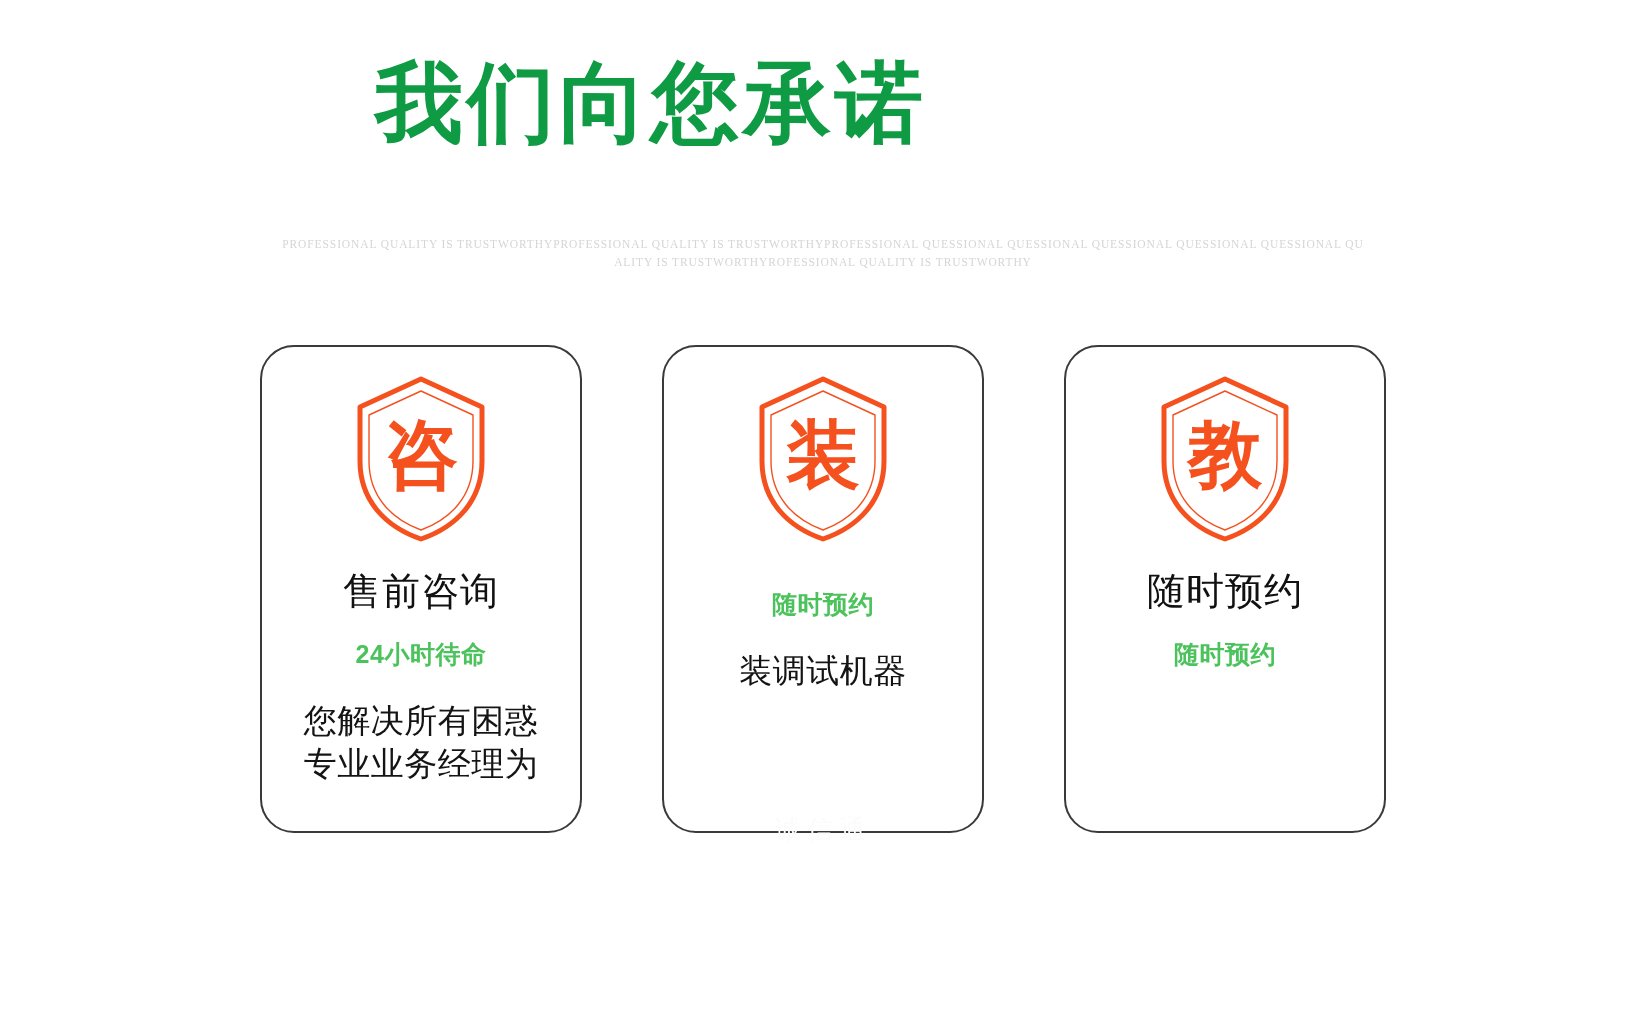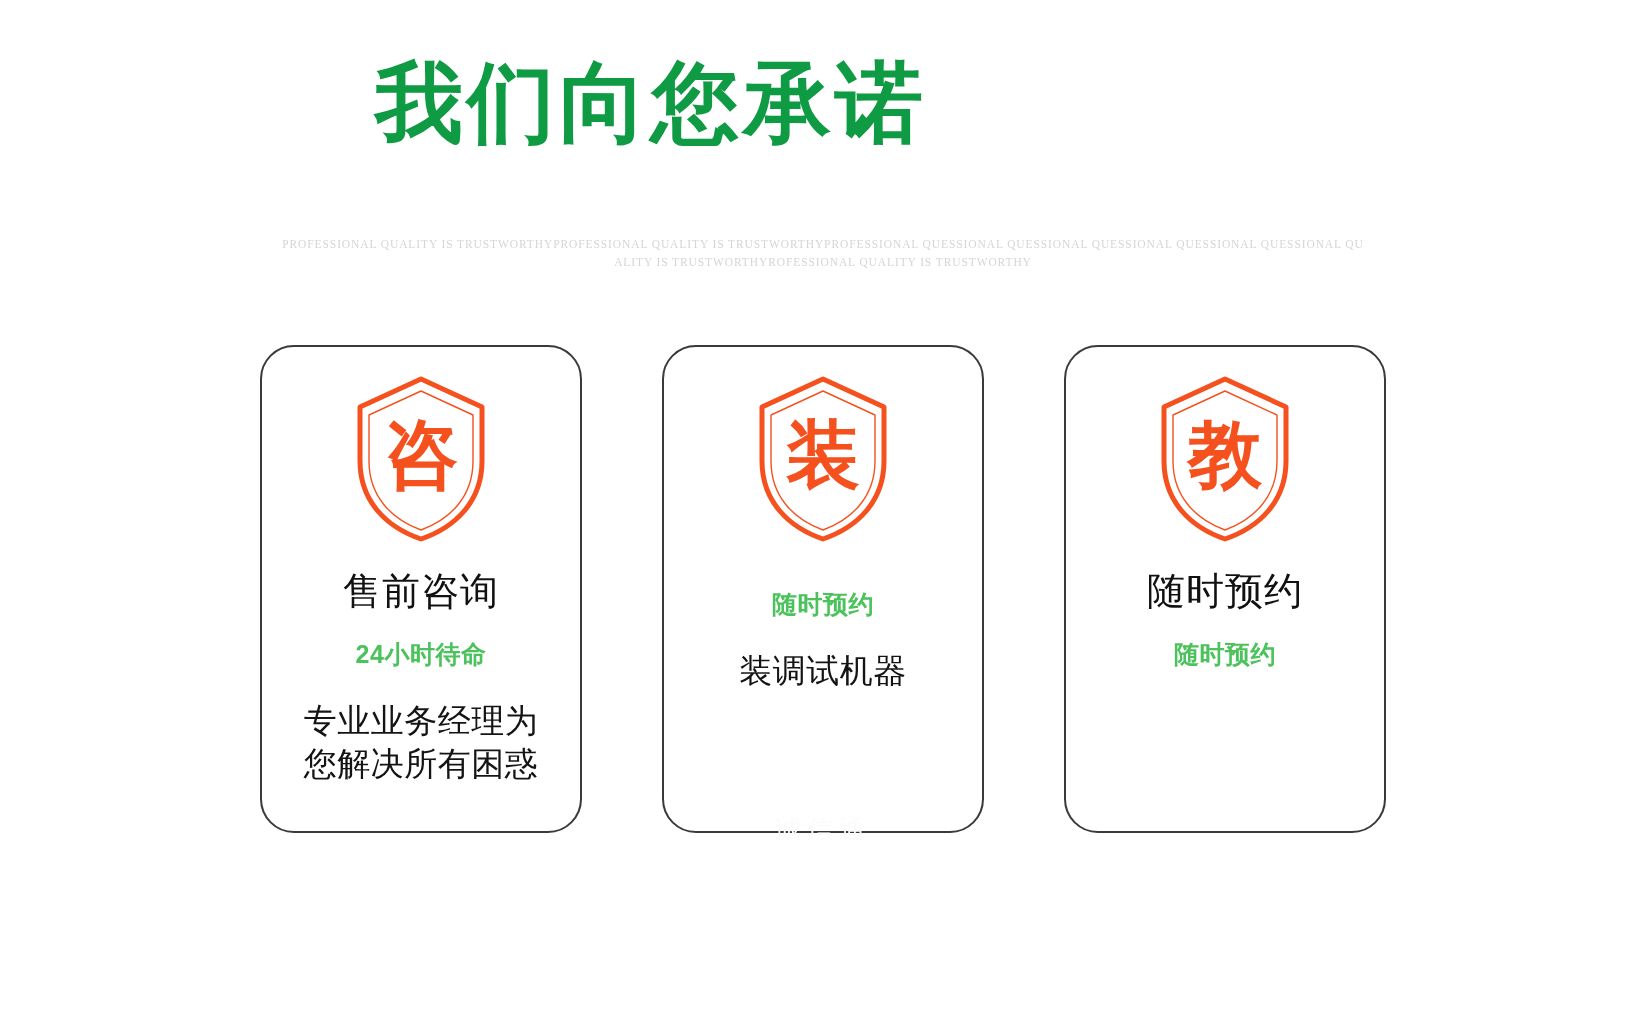--- a/index.html
+++ b/index.html
@@ -176,22 +176,22 @@
       <div class="badge">
         <svg viewBox="0 0 134 168" xmlns="http://www.w3.org/2000/svg">
           <path d="M67 4 L128 32 L128 86 C128 126 102 152 67 164 C32 152 6 126 6 86 L6 32 Z" fill="none" stroke="#f4511e" stroke-width="5" stroke-linejoin="round"></path>
           <path d="M67 16 L119 40 L119 86 C119 121 97 144 67 155 C37 144 15 121 15 86 L15 40 Z" fill="none" stroke="#f4511e" stroke-width="1.4" stroke-linejoin="round"></path>
         </svg>
         <span class="badge-char">咨</span>
       </div>
       <div class="card-title">售前咨询</div>
       <div class="card-tag">24小时待命</div>
       <div class="card-desc">
+        <span>您解决所有困惑</span>
         <span>专业业务经理为</span>
-        <span>您解决所有困惑</span>
       </div>
     </div>
 
     <div class="card">
       <div class="badge">
         <svg viewBox="0 0 134 168" xmlns="http://www.w3.org/2000/svg">
           <path d="M67 4 L128 32 L128 86 C128 126 102 152 67 164 C32 152 6 126 6 86 L6 32 Z" fill="none" stroke="#f4511e" stroke-width="5" stroke-linejoin="round"></path>
           <path d="M67 16 L119 40 L119 86 C119 121 97 144 67 155 C37 144 15 121 15 86 L15 40 Z" fill="none" stroke="#f4511e" stroke-width="1.4" stroke-linejoin="round"></path>
         </svg>
         <span class="badge-char">装</span>

